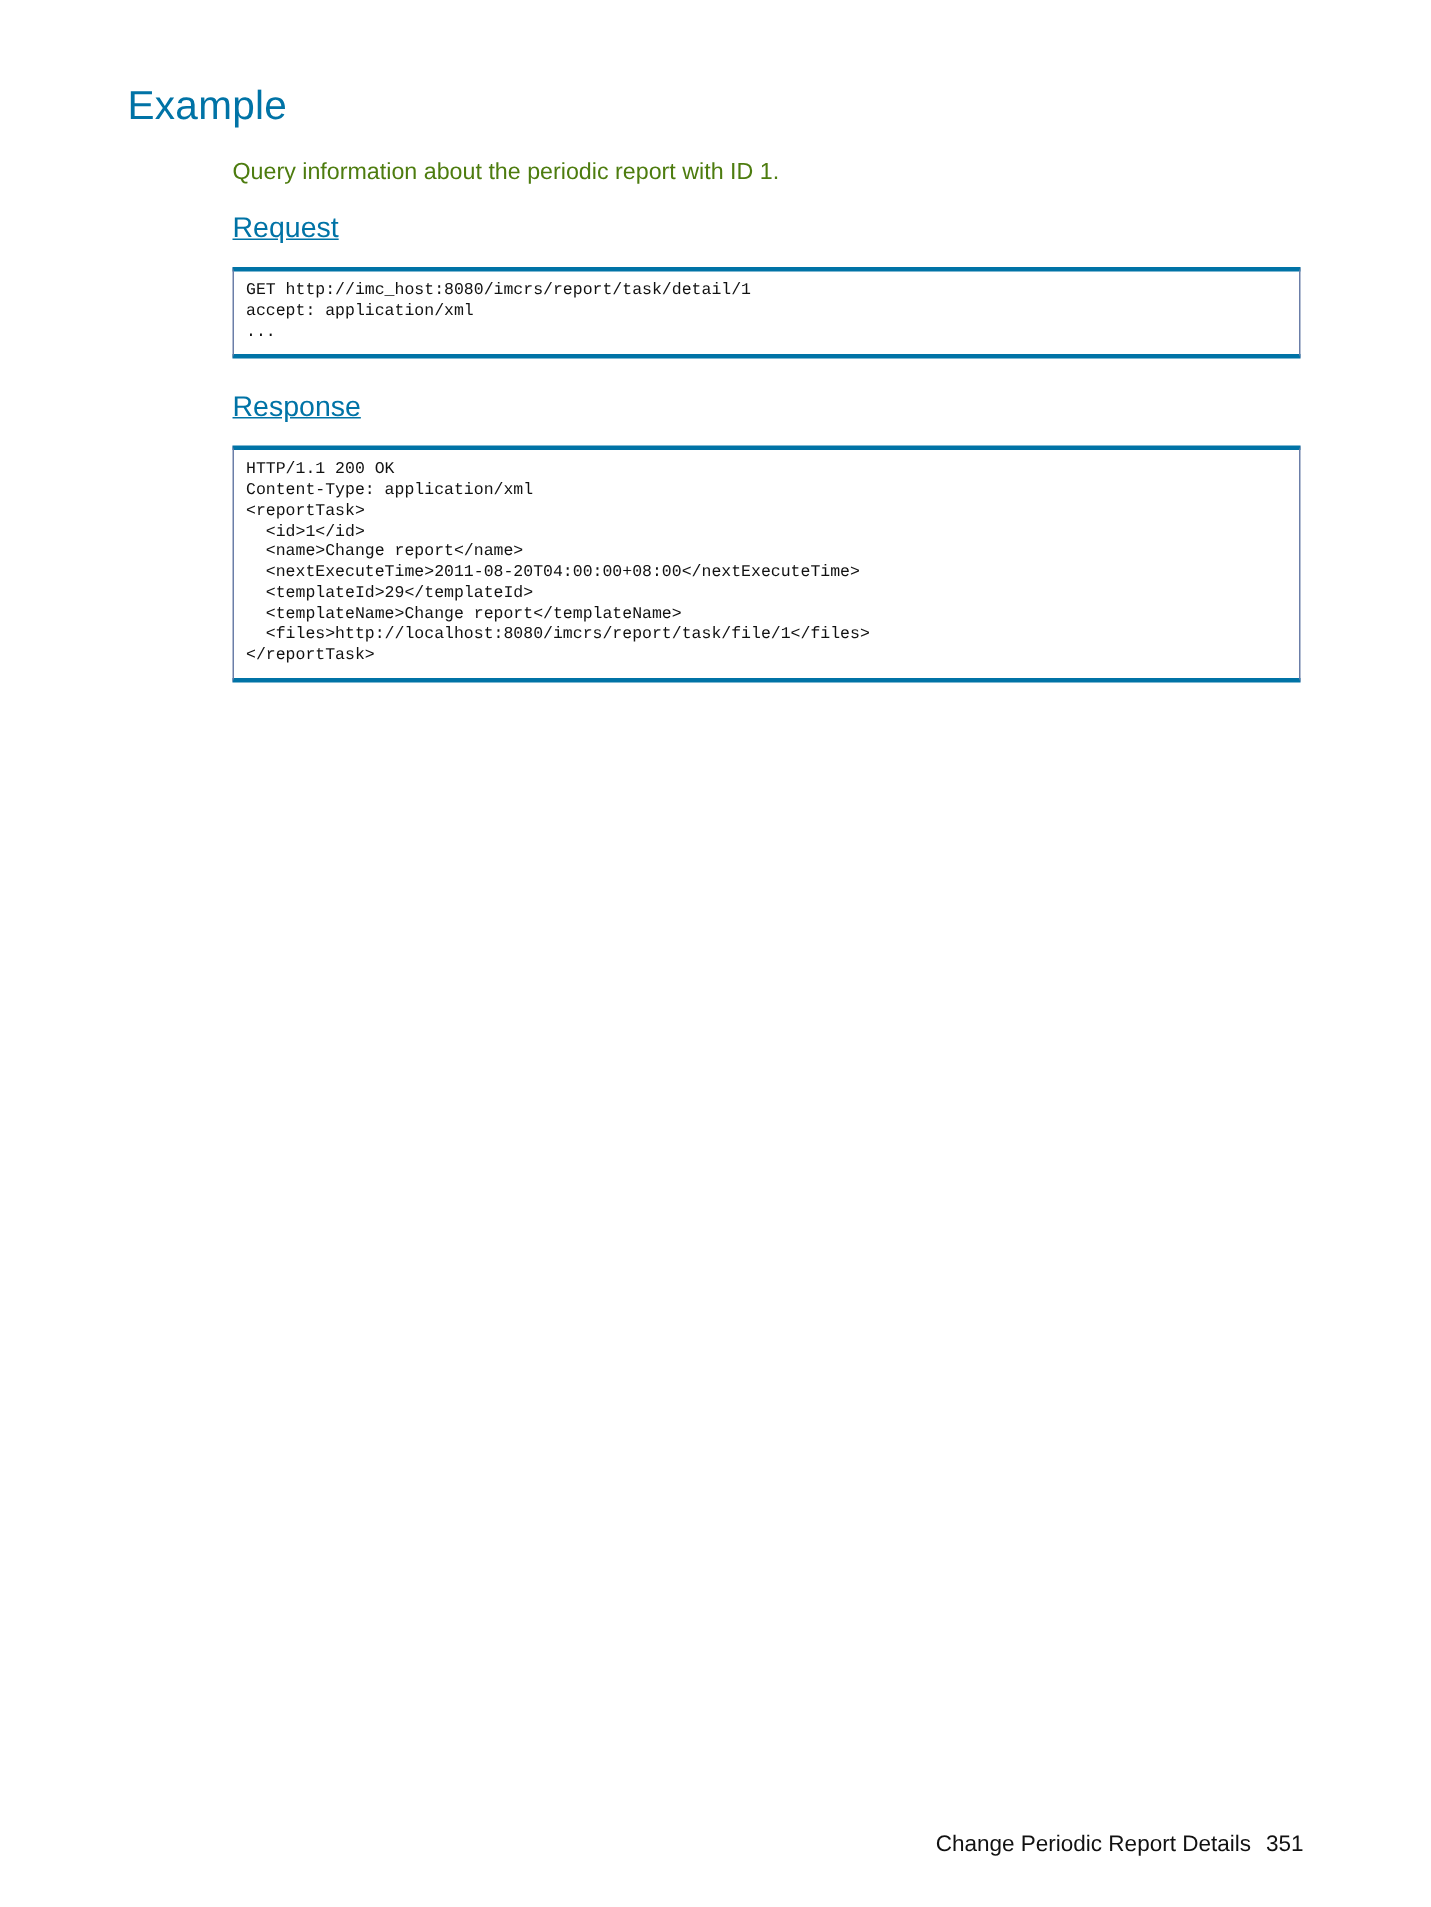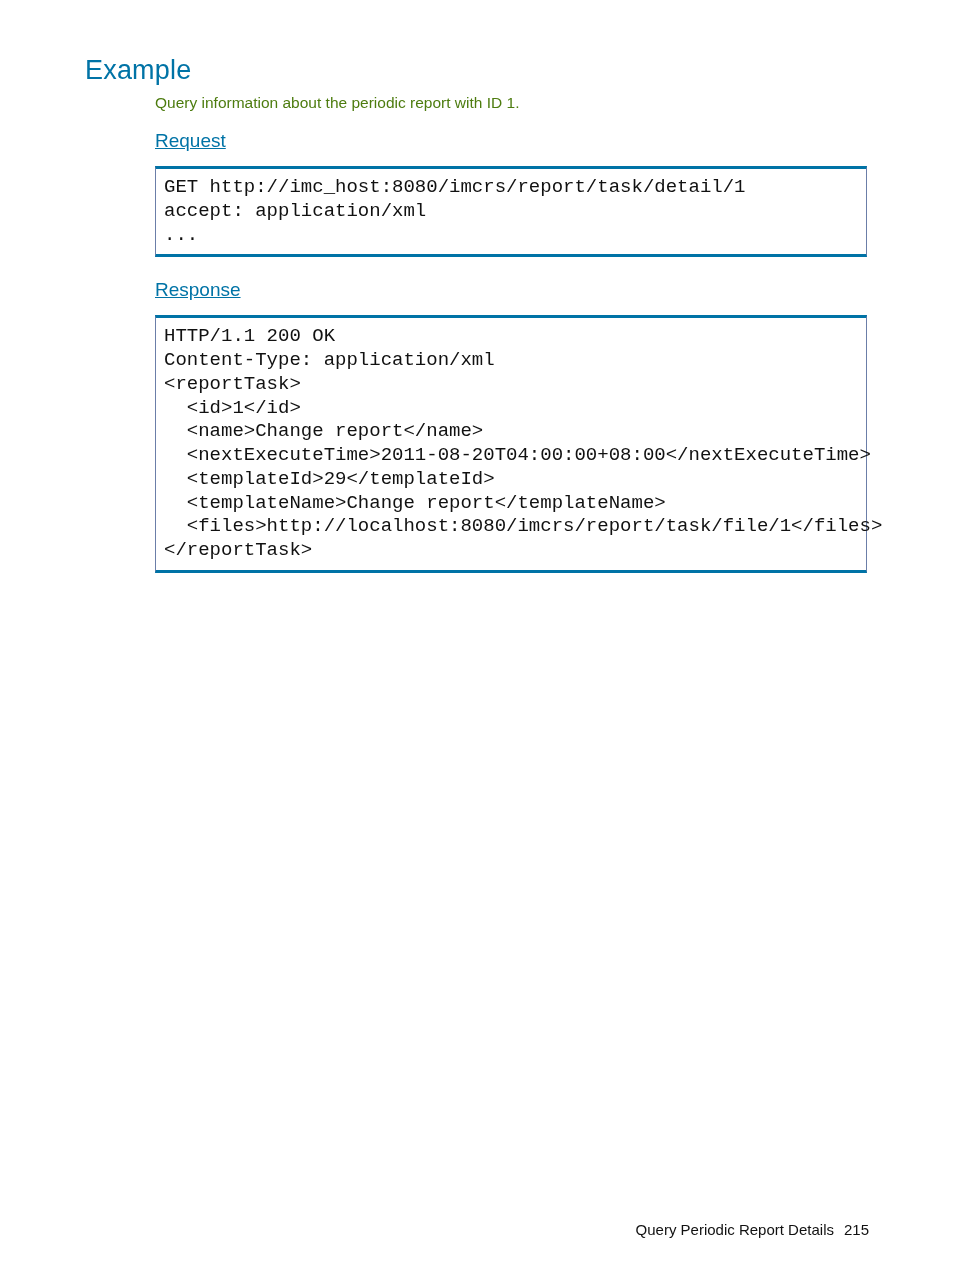--- a/index.html
+++ b/index.html
@@ -12,21 +12,21 @@
     position: relative;
     color: #000000;
   }
   .page-content {
     padding: 55px 85px 0 85px;
   }
   .h1-example {
     color: #0073a6;
     font-size: 27px;
     font-weight: 400;
-    margin: 0 0 8px 0;
+    margin: 0 0 20px 0;
     font-family: 'Segoe UI Light', 'Helvetica Neue Light', Arial, sans-serif;
     letter-spacing: 0.2px;
   }
   .body-text {
     color: #4d7c0f;
     font-size: 15.5px;
     margin: 0 0 18px 70px;
     font-family: 'Segoe UI', Arial, sans-serif;
   }
   .h2-sub {
@@ -37,21 +37,21 @@
     font-family: 'Segoe UI', Arial, sans-serif;
     text-decoration: underline;
   }
   .code-block {
     margin: 0 0 22px 70px;
     border: 1px solid #6b7ea8;
     border-top: 3px solid #0073a6;
     border-bottom: 3px solid #0073a6;
     padding: 7px 8px 7px 8px;
     font-family: "Courier New", Courier, monospace;
-    font-size: 19px;
+    font-size: 11px;
     line-height: 1.25;
     white-space: pre;
     color: #111111;
     background: #ffffff;
     box-sizing: border-box;
     width: 712px;
   }
   .footer {
     position: absolute;
     bottom: 33px;
@@ -83,14 +83,14 @@
   &lt;id&gt;1&lt;/id&gt;
   &lt;name&gt;Change report&lt;/name&gt;
   &lt;nextExecuteTime&gt;2011-08-20T04:00:00+08:00&lt;/nextExecuteTime&gt;
   &lt;templateId&gt;29&lt;/templateId&gt;
   &lt;templateName&gt;Change report&lt;/templateName&gt;
   &lt;files&gt;http://localhost:8080/imcrs/report/task/file/1&lt;/files&gt;
 &lt;/reportTask&gt;</div>
 </div>
 
 <div class="footer">
-  <span>Query Periodic Report Details</span><span class="pg">215</span>
+  <span>Change Periodic Report Details</span><span class="pg">351</span>
 </div>
 
 </body></html>

